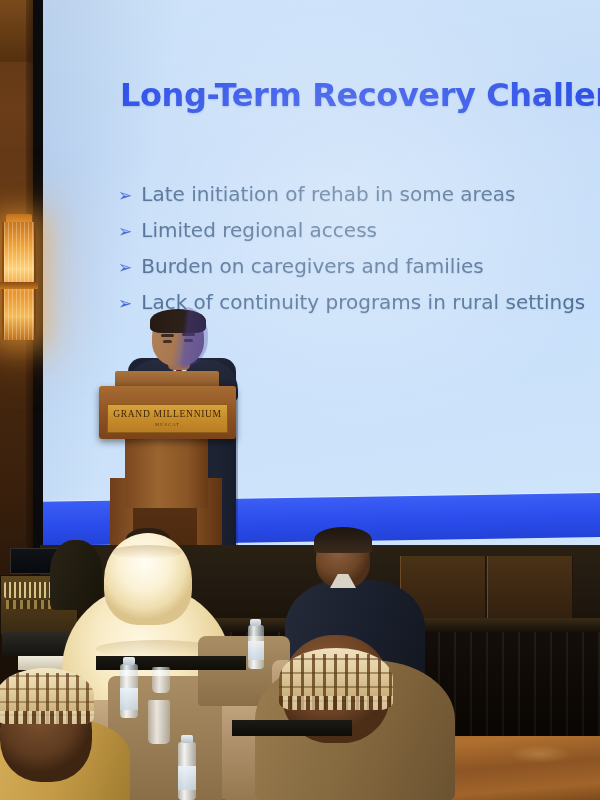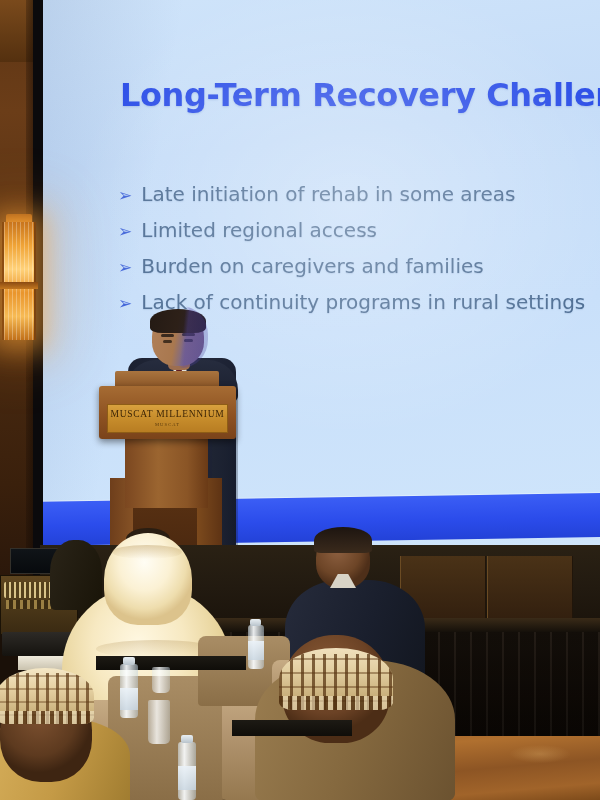--- a/index.html
+++ b/index.html
@@ -486,21 +486,21 @@
   <div class="spk-eye-r"></div>
   <div class="spk-shadow-proj"></div>
   <div class="spk-arm"></div>
 
   <div class="podium-base"></div>
   <div class="podium-notch"></div>
   <div class="podium-neck"></div>
   <div class="podium-top"></div>
   <div class="podium-head"></div>
   <div class="plaque">
-    <span class="plaque-main">MUSCAT MILLENNIUM</span>
+    <span class="plaque-main">GRAND MILLENNIUM</span>
     <span class="plaque-sub">MUSCAT</span>
   </div>
 
   <div class="stage-face"></div>
   <div class="stage-panel" style="left:400px;"></div>
   <div class="stage-panel" style="left:487px;"></div>
   <div class="stage-lip"></div>
   <div class="stage-skirt"></div>
   <div class="stage-skirt-folds"></div>
   <div class="carpet"></div>

